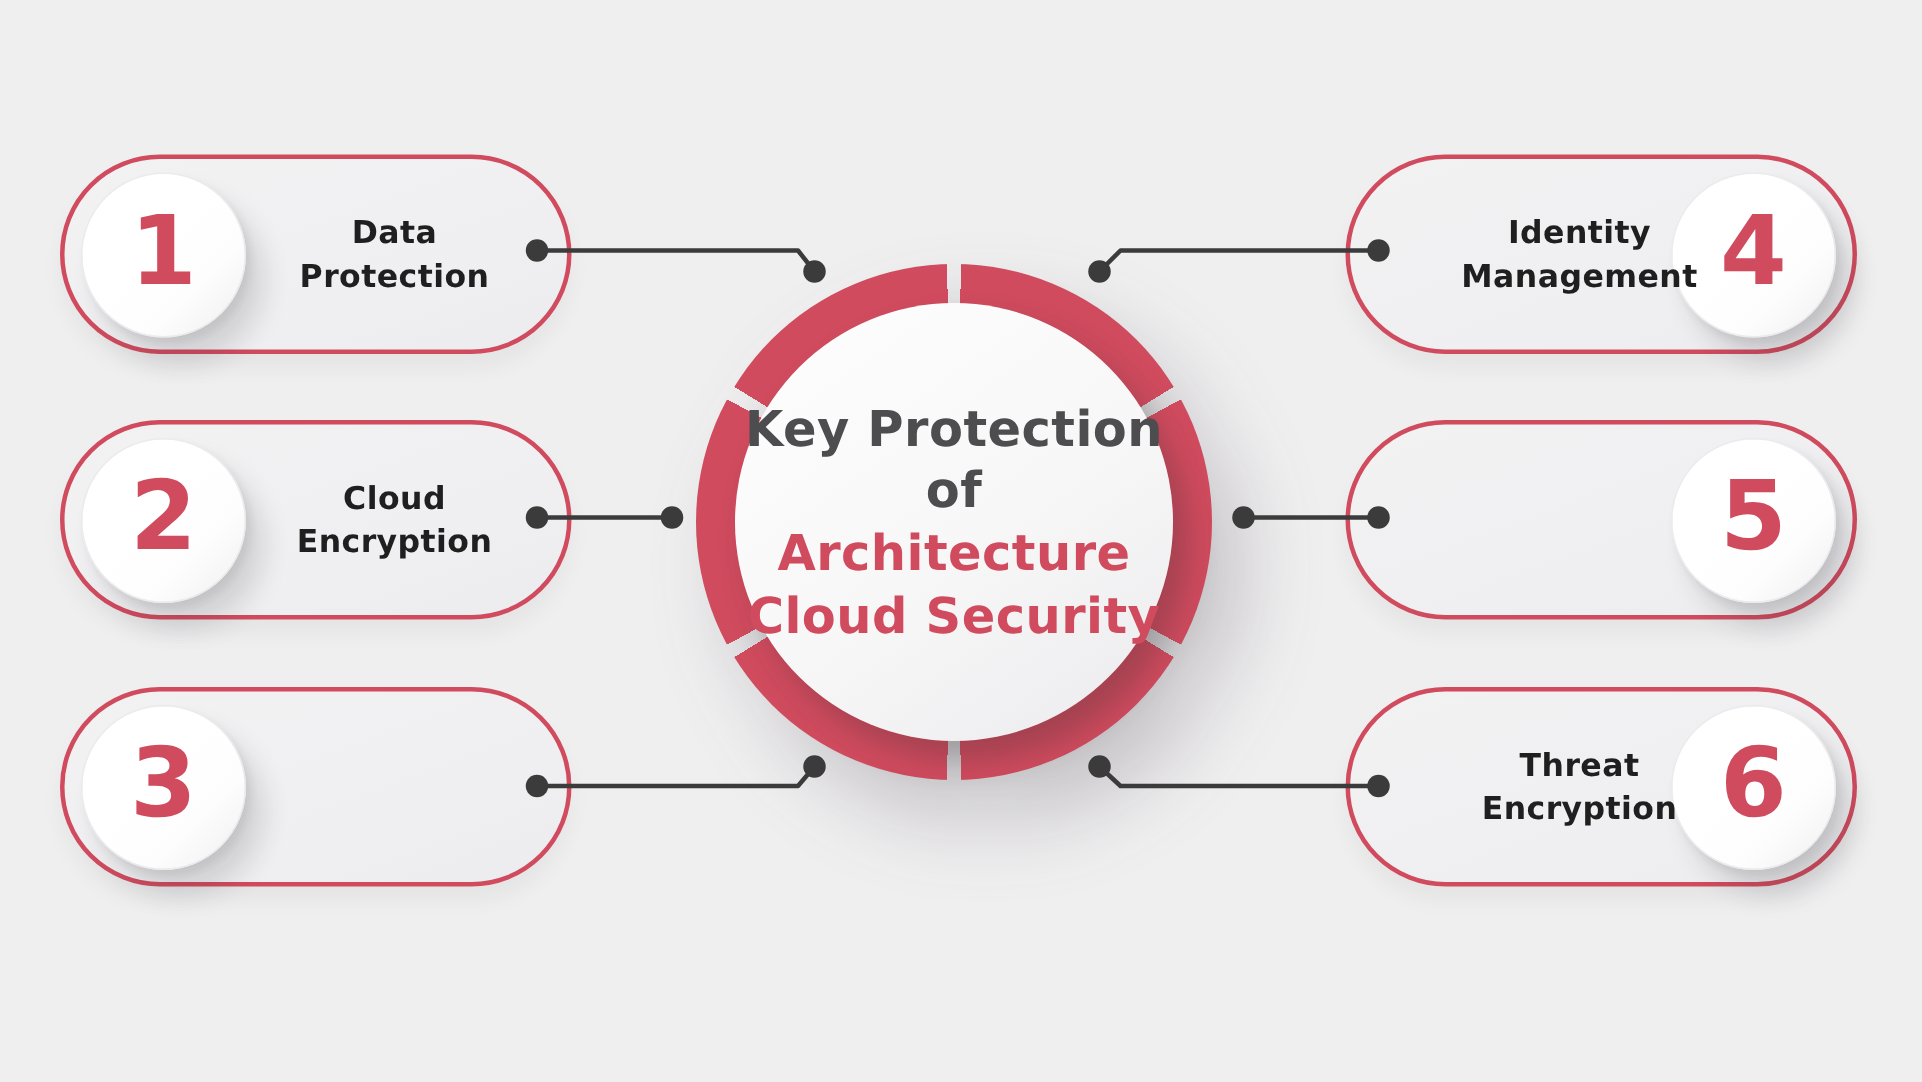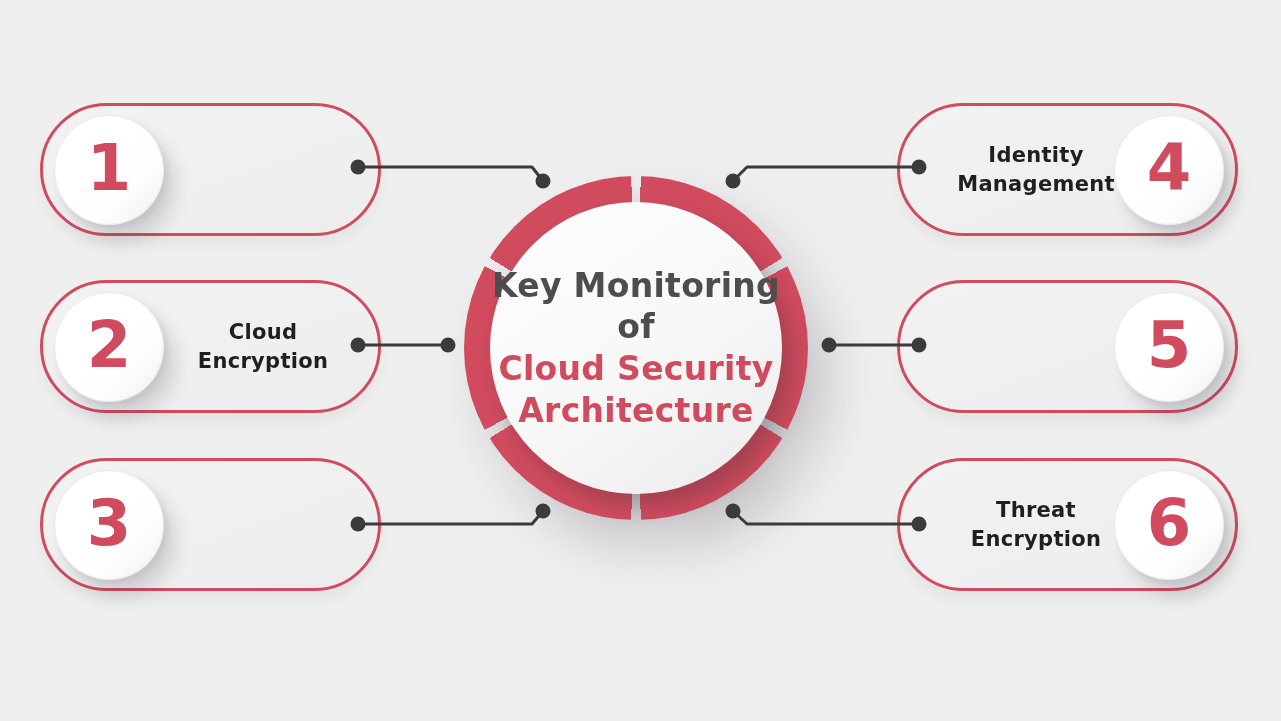--- a/index.html
+++ b/index.html
@@ -62,21 +62,21 @@
     position:absolute;top:0;height:100%;width:170px;
     display:flex;align-items:center;justify-content:center;
     text-align:center;
     color:var(--label-dark);
     font-size:21px;
     font-weight:600;
     line-height:1.38;
     letter-spacing:0.3px;
   }
   .pill.left  .pill-label{left:135px;}
-  .pill.right .pill-label{left:51px;text-align:center;}
+  .pill.right .pill-label{left:68px;text-align:center;}
 
   
   .ring{
     position:absolute;
     left:464px;top:176px;
     width:344px;height:344px;
     border-radius:50%;
     background:repeating-conic-gradient(
       rgba(0,0,0,0) 0deg 1.6deg,
       var(--accent-red) 1.6deg 58.4deg,
@@ -119,20 +119,21 @@
 </style>
 </head>
 <body>
 
 <div class="canvas">
 
   <div class="pill left row1">
     <div class="number-badge">
       <div class="number-text">1</div>
     </div>
+    <div class="pill-label">Data Protection</div>
   </div>
 
   <div class="pill left row2">
     <div class="number-badge">
       <div class="number-text">2</div>
     </div>
     <div class="pill-label">Cloud Encryption</div>
   </div>
 
   <div class="pill left row3">
@@ -157,23 +158,23 @@
   <div class="pill right row3">
     <div class="number-badge">
       <div class="number-text">6</div>
     </div>
     <div class="pill-label">Threat Encryption</div>
   </div>
 
   <div class="ring"></div>
   <div class="center-circle">
     <div class="hub-title">
-      <div class="t-gray">Key Monitoring of</div>
+      <div class="t-gray">Key Protection of</div>
+      <div class="t-red">Architecture</div>
       <div class="t-red">Cloud Security</div>
-      <div class="t-red">Architecture</div>
     </div>
   </div>
 
   <svg class="connectors" viewBox="0 0 1281 721">
     <path class="connector-path" d="M358 167 L532 167 L543 181"></path>
     <circle class="connector-dot" cx="358" cy="167" r="7.5"></circle>
     <circle class="connector-dot" cx="543" cy="181" r="7.5"></circle>
 
     <path class="connector-path" d="M358 345 L448 345"></path>
     <circle class="connector-dot" cx="358" cy="345" r="7.5"></circle>

